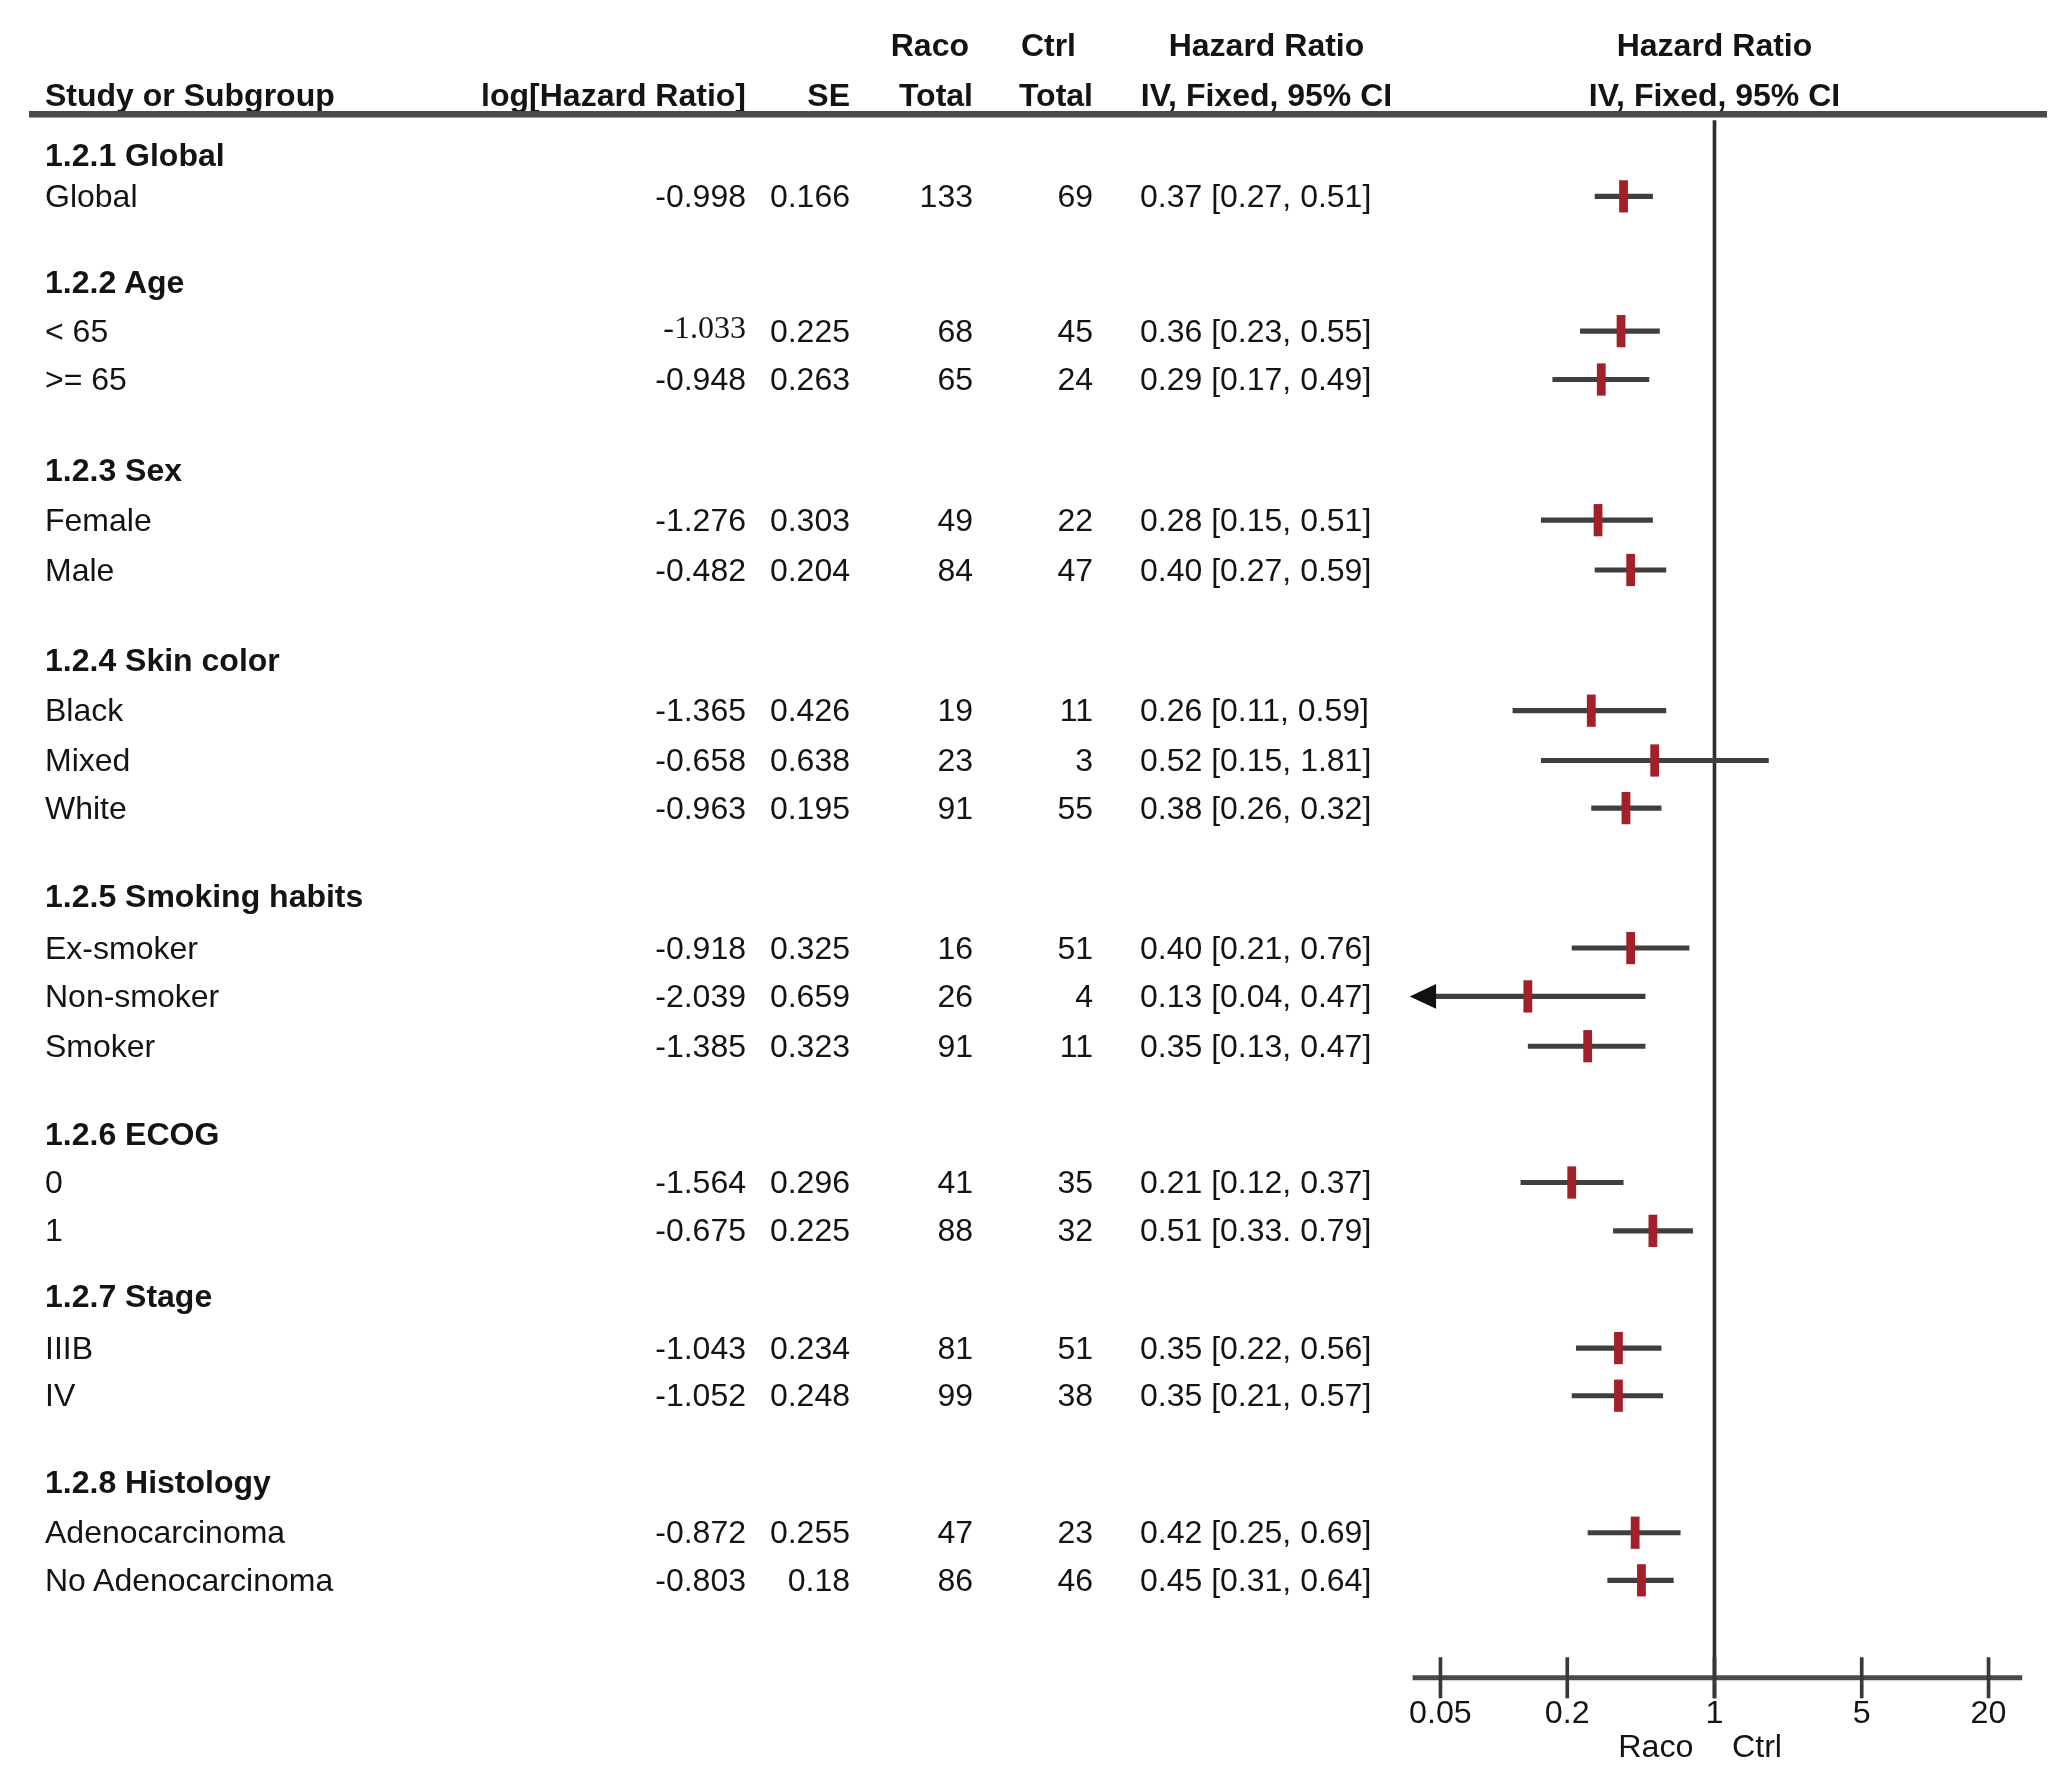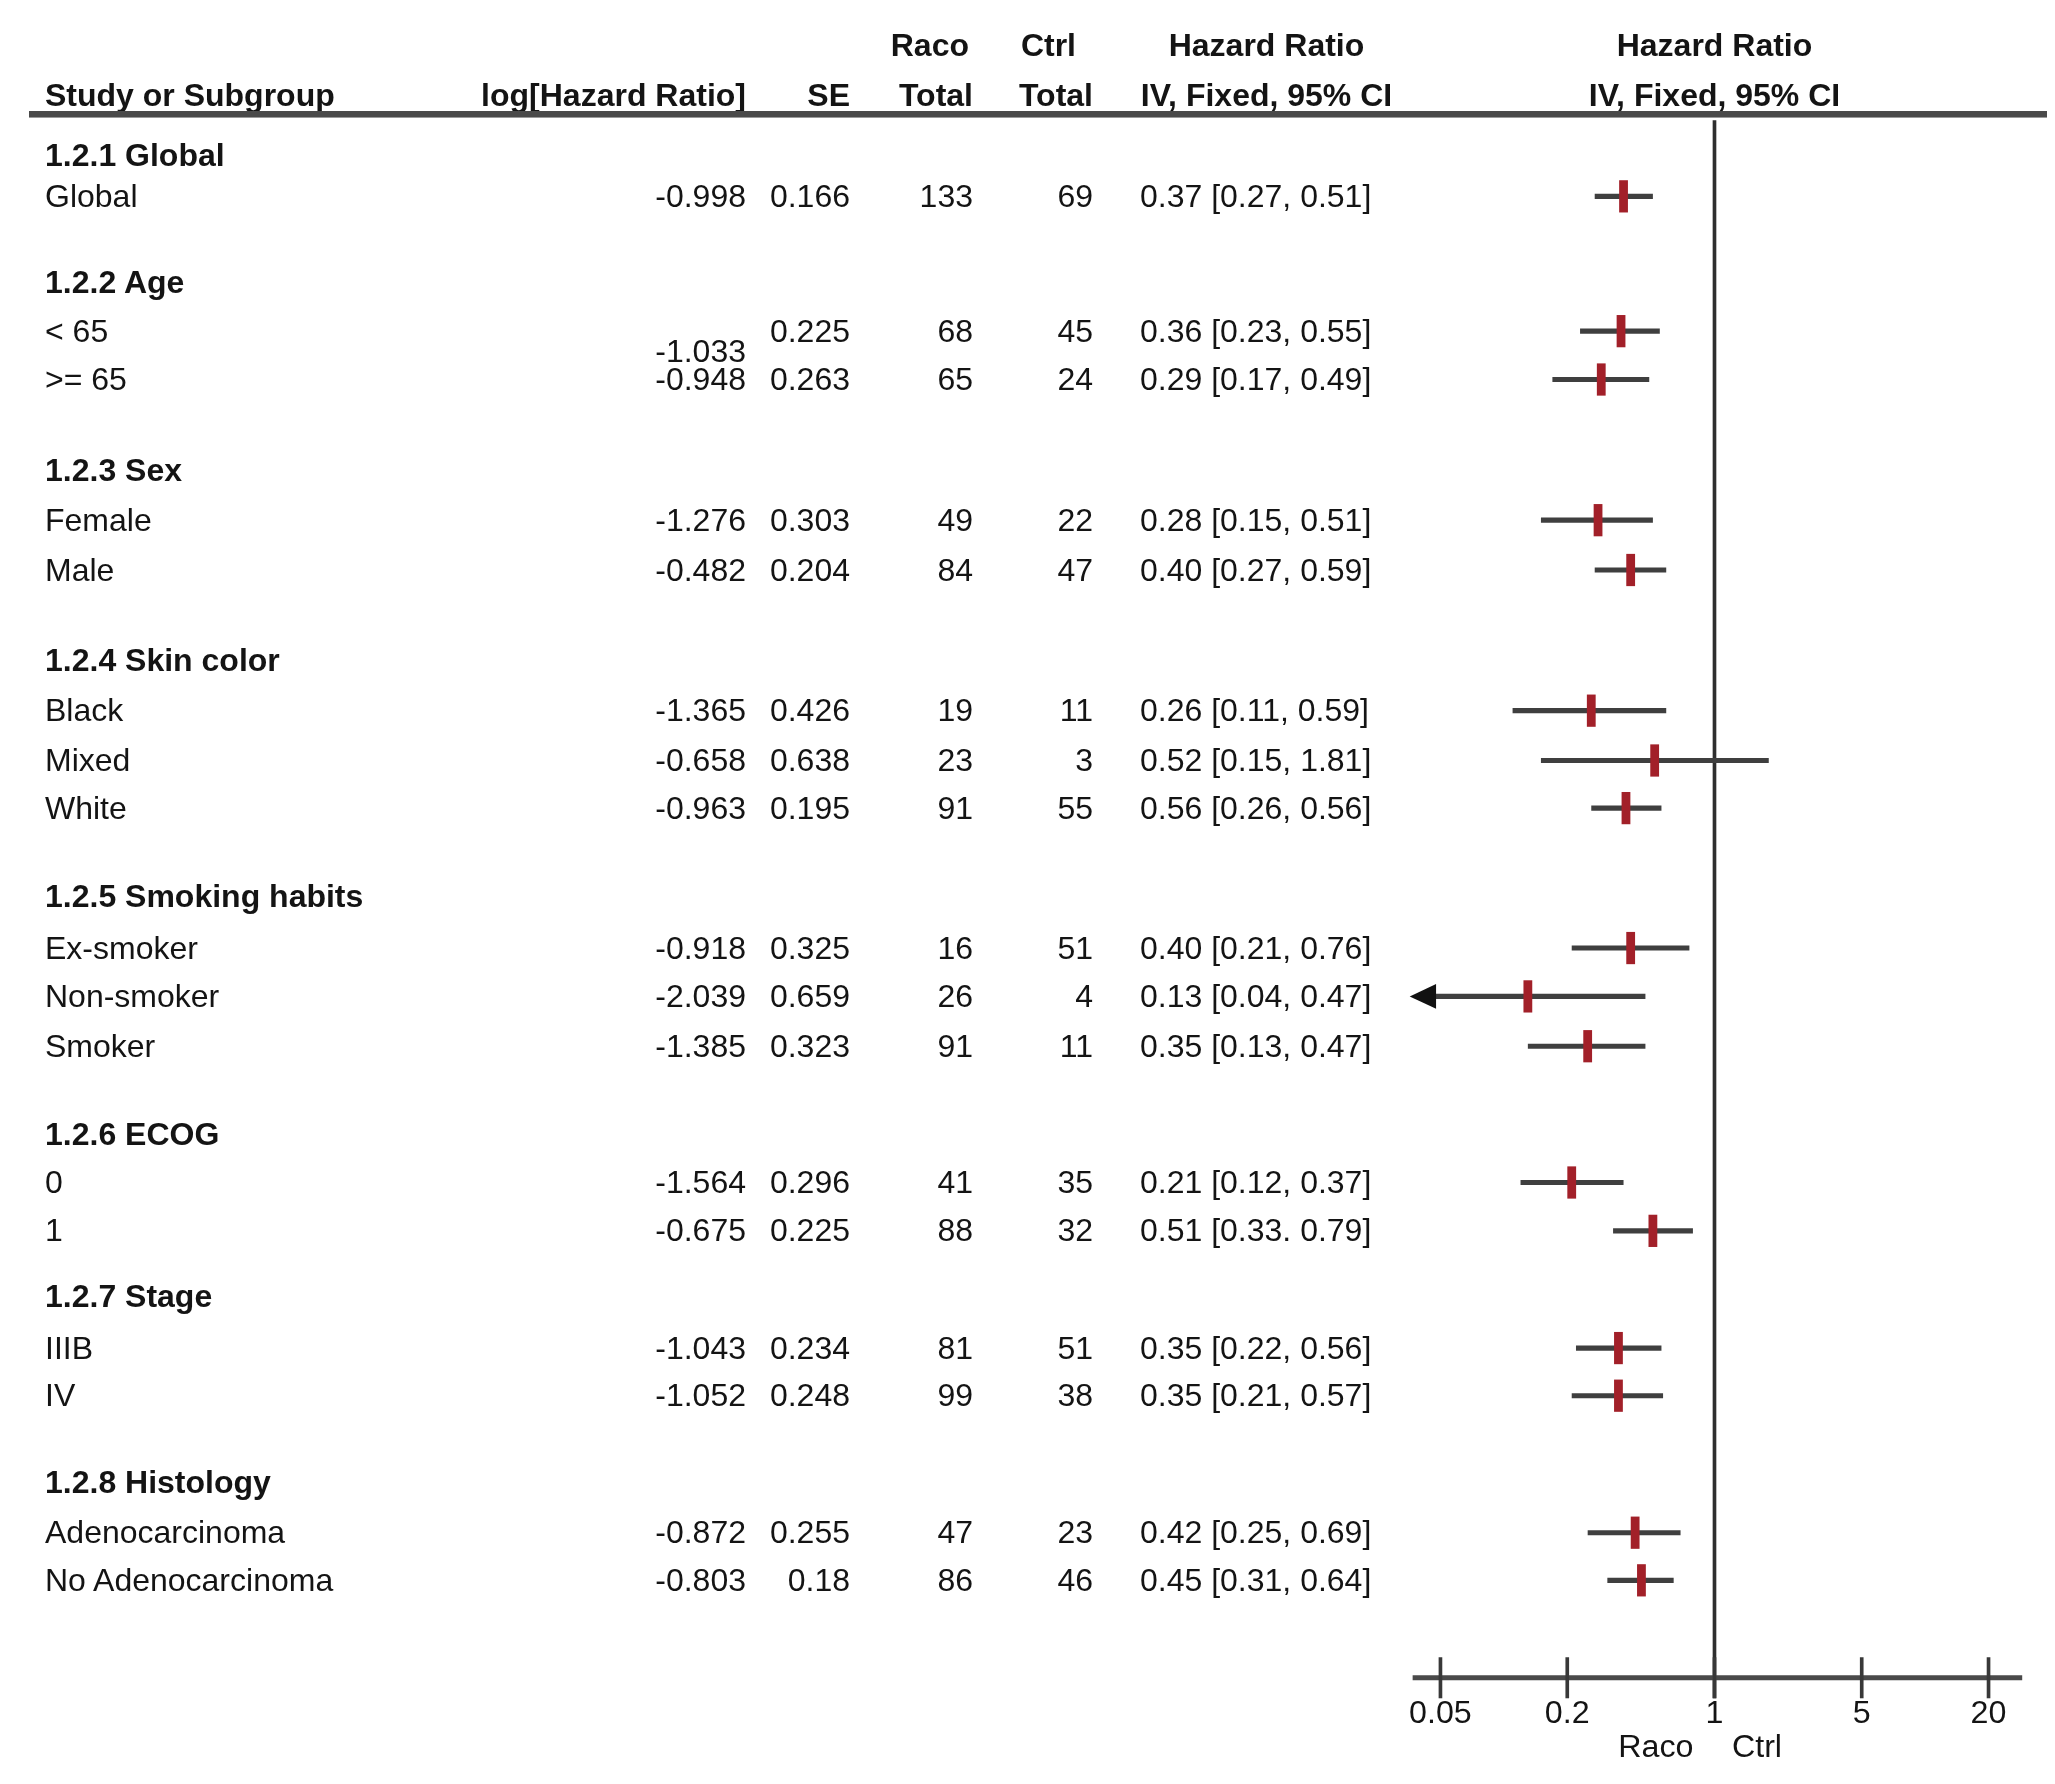--- a/index.html
+++ b/index.html
@@ -43,21 +43,21 @@
   <div id="rows">
       <span class="cell b" style="left: 45px; top: 132px;">1.2.1 Global</span>
       <span class="cell " style="left: 45px; top: 173px;">Global</span>
       <span class="cell r" style="left: 438px; top: 173px;">-0.998</span>
       <span class="cell r" style="left: 542px; top: 173px;">0.166</span>
       <span class="cell r" style="left: 665px; top: 173px;">133</span>
       <span class="cell r" style="left: 785px; top: 173px;">69</span>
       <span class="cell " style="left: 1140px; top: 173px;">0.37 [0.27, 0.51]</span>
       <span class="cell b" style="left: 45px; top: 259px;">1.2.2 Age</span>
       <span class="cell " style="left: 45px; top: 308px;">&lt; 65</span>
-      <span class="cell r" style="left: 438px; top: 328px;">-1.033</span>
+      <span class="cell r" style="left: 438px; top: 304px; font-family: Liberation Serif, serif;">-1.033</span>
       <span class="cell r" style="left: 542px; top: 308px;">0.225</span>
       <span class="cell r" style="left: 665px; top: 308px;">68</span>
       <span class="cell r" style="left: 785px; top: 308px;">45</span>
       <span class="cell " style="left: 1140px; top: 308px;">0.36 [0.23, 0.55]</span>
       <span class="cell " style="left: 45px; top: 356px;">&gt;= 65</span>
       <span class="cell r" style="left: 438px; top: 356px;">-0.948</span>
       <span class="cell r" style="left: 542px; top: 356px;">0.263</span>
       <span class="cell r" style="left: 665px; top: 356px;">65</span>
       <span class="cell r" style="left: 785px; top: 356px;">24</span>
       <span class="cell " style="left: 1140px; top: 356px;">0.29 [0.17, 0.49]</span>
@@ -85,21 +85,21 @@
       <span class="cell r" style="left: 438px; top: 737px;">-0.658</span>
       <span class="cell r" style="left: 542px; top: 737px;">0.638</span>
       <span class="cell r" style="left: 665px; top: 737px;">23</span>
       <span class="cell r" style="left: 785px; top: 737px;">3</span>
       <span class="cell " style="left: 1140px; top: 737px;">0.52 [0.15, 1.81]</span>
       <span class="cell " style="left: 45px; top: 785px;">White</span>
       <span class="cell r" style="left: 438px; top: 785px;">-0.963</span>
       <span class="cell r" style="left: 542px; top: 785px;">0.195</span>
       <span class="cell r" style="left: 665px; top: 785px;">91</span>
       <span class="cell r" style="left: 785px; top: 785px;">55</span>
-      <span class="cell " style="left: 1140px; top: 785px;">0.56 [0.26, 0.56]</span>
+      <span class="cell " style="left: 1140px; top: 785px;">0.38 [0.26, 0.32]</span>
       <span class="cell b" style="left: 45px; top: 873px;">1.2.5 Smoking habits</span>
       <span class="cell " style="left: 45px; top: 925px;">Ex-smoker</span>
       <span class="cell r" style="left: 438px; top: 925px;">-0.918</span>
       <span class="cell r" style="left: 542px; top: 925px;">0.325</span>
       <span class="cell r" style="left: 665px; top: 925px;">16</span>
       <span class="cell r" style="left: 785px; top: 925px;">51</span>
       <span class="cell " style="left: 1140px; top: 925px;">0.40 [0.21, 0.76]</span>
       <span class="cell " style="left: 45px; top: 973px;">Non-smoker</span>
       <span class="cell r" style="left: 438px; top: 973px;">-2.039</span>
       <span class="cell r" style="left: 542px; top: 973px;">0.659</span>

